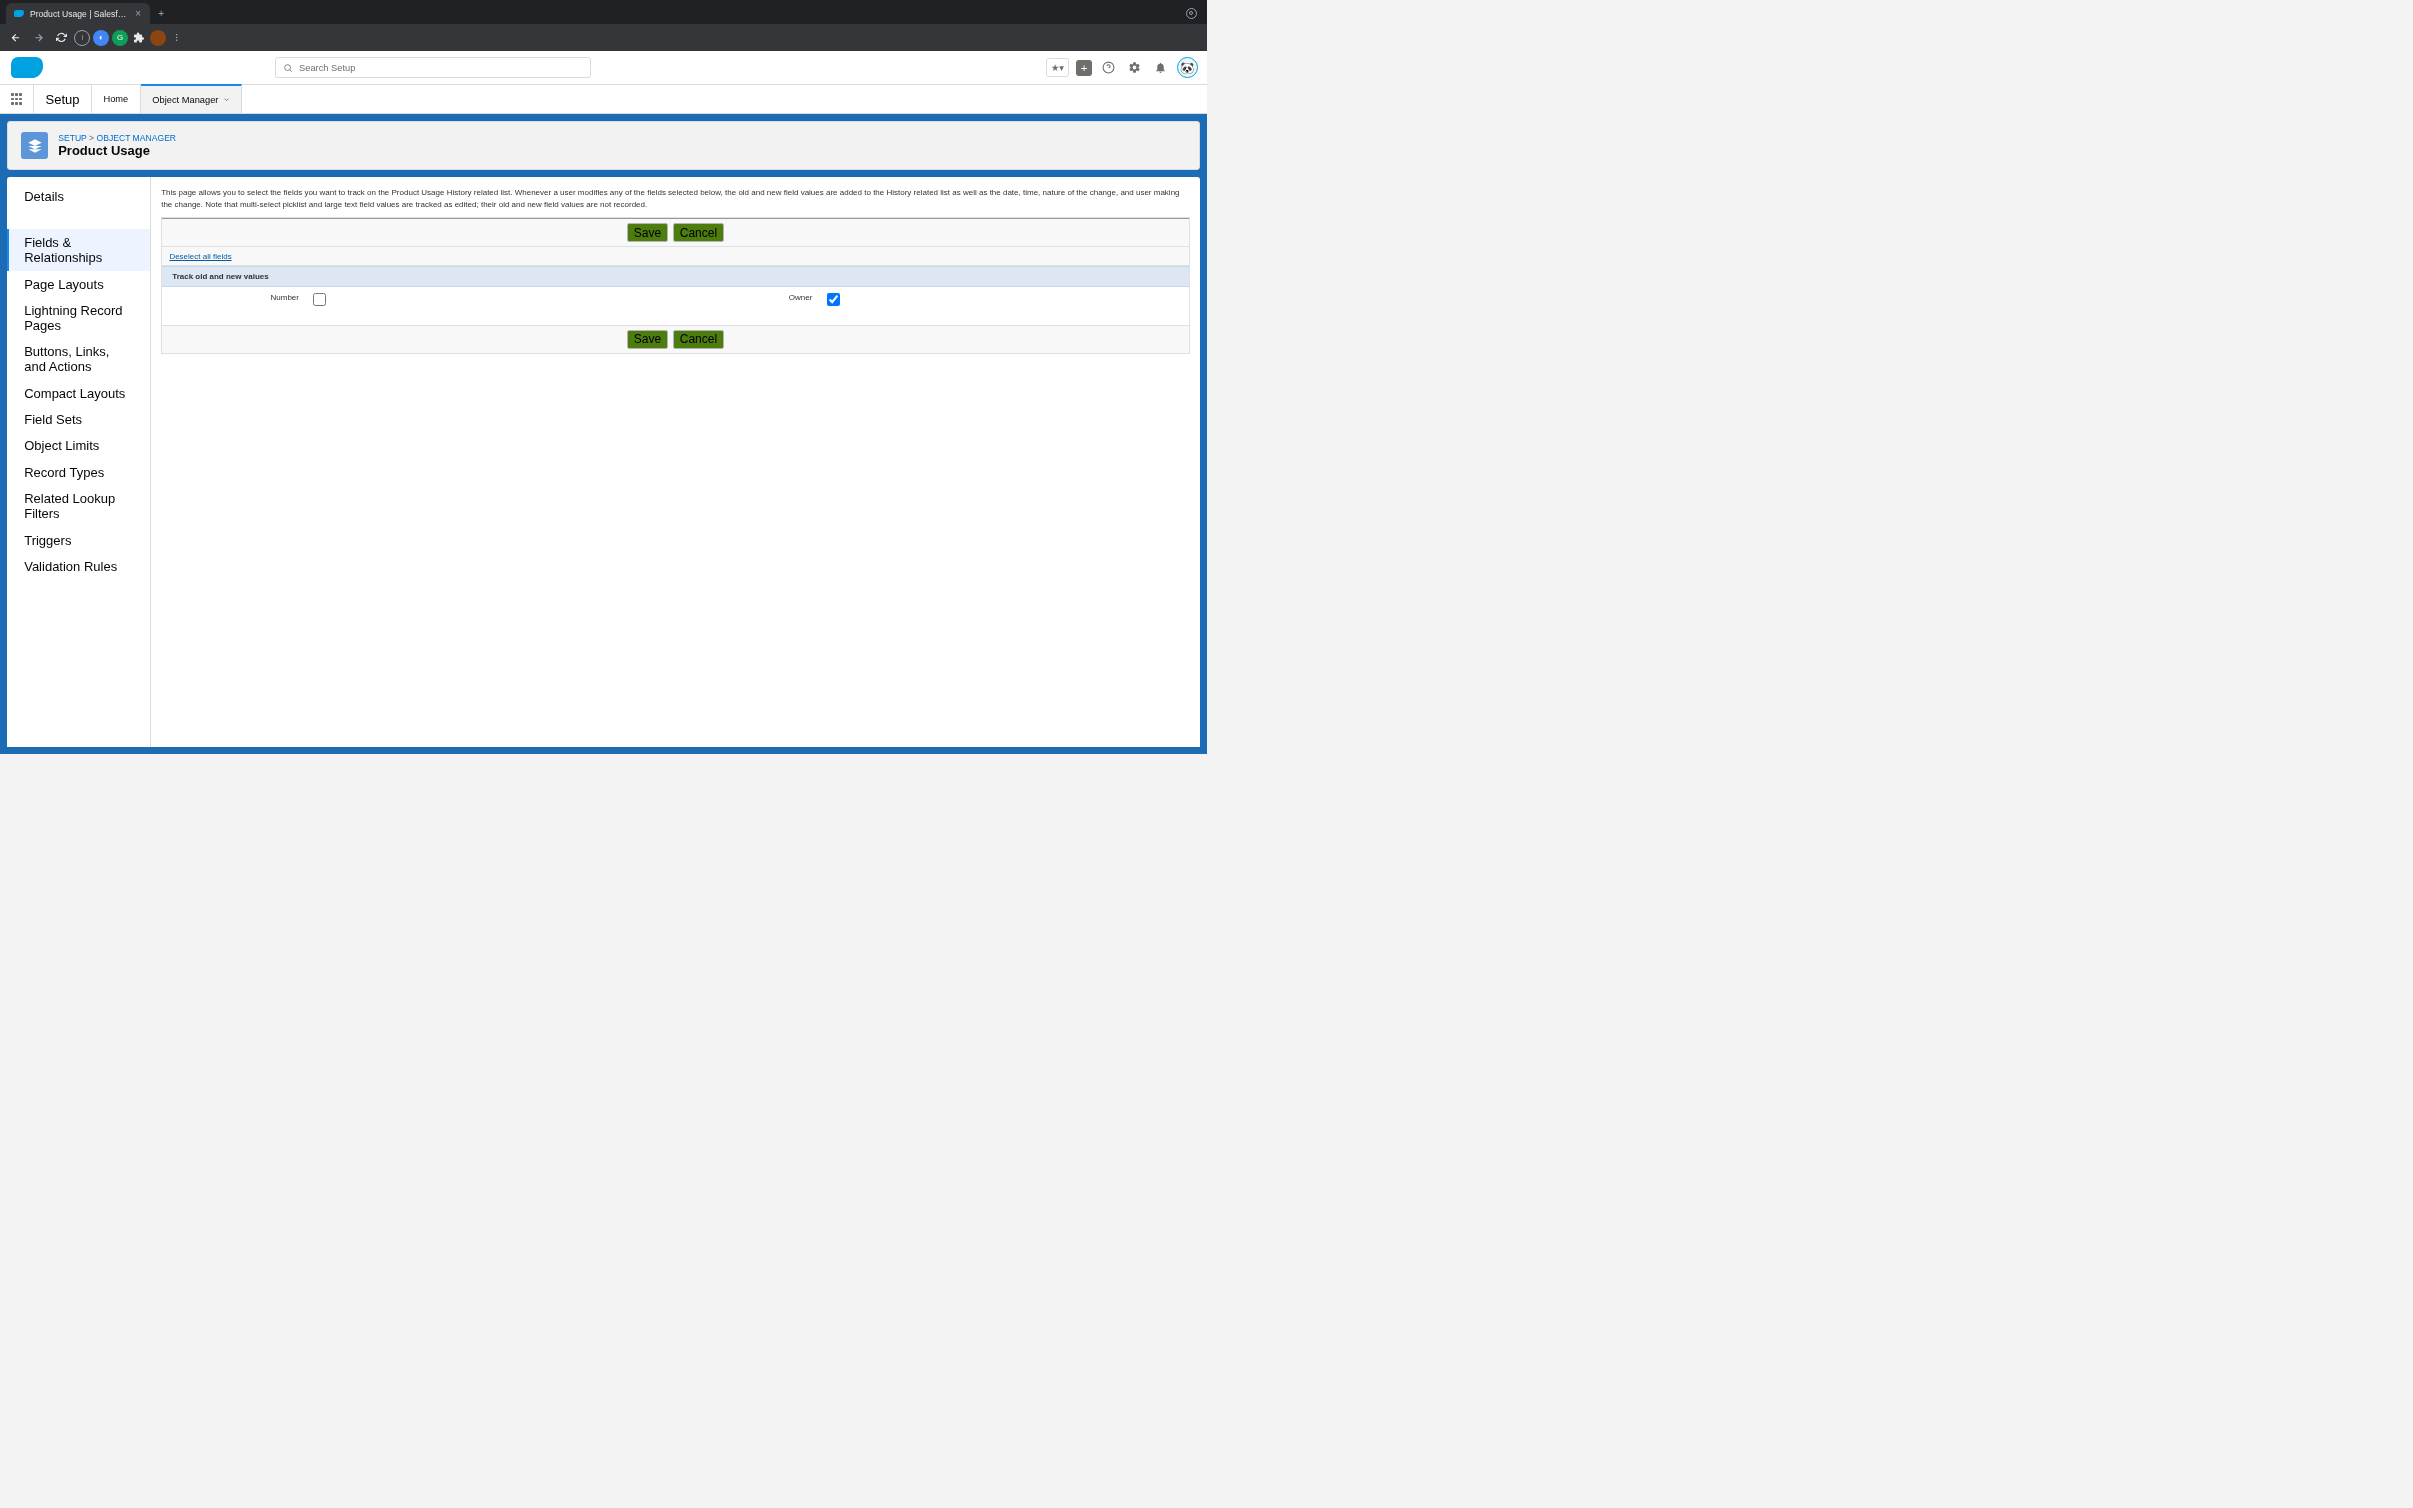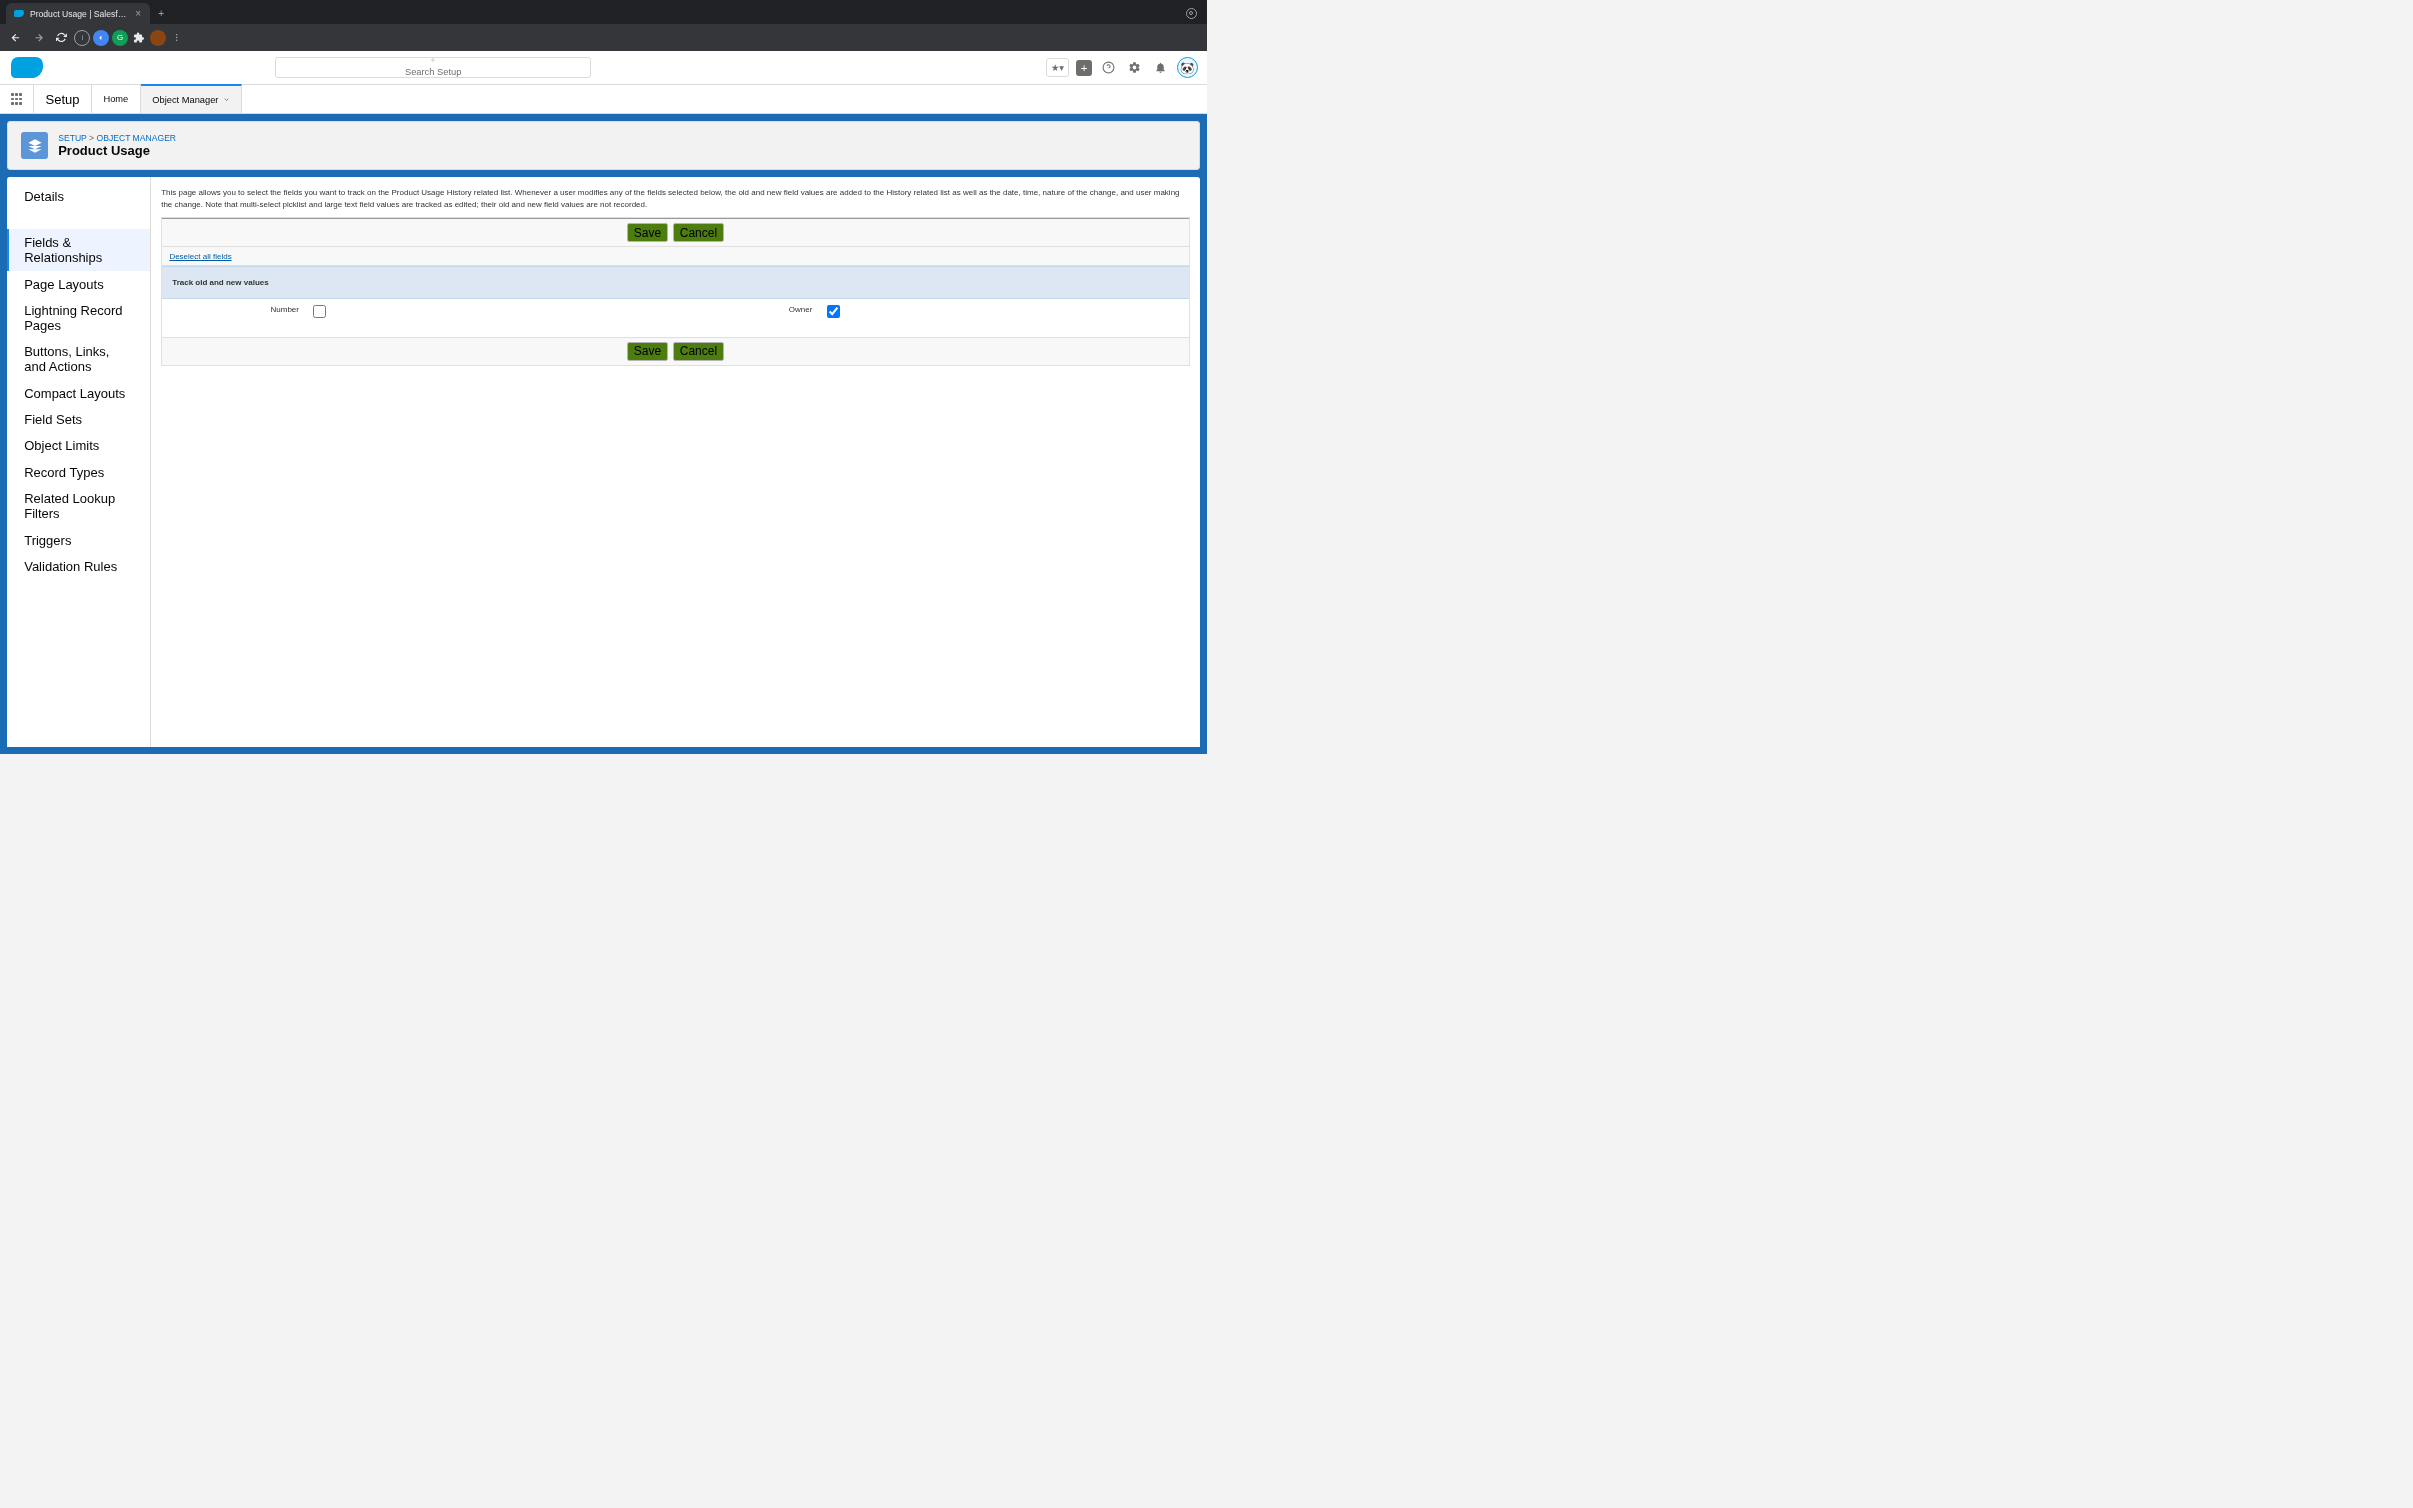--- a/index.html
+++ b/index.html
@@ -19,21 +19,21 @@
     .url-bar { flex: 1; background: #202124; border-radius: 10px; height: 20px; display: flex; align-items: center; padding: 0 8.6px; color: #9aa0a6; font-size: 9.3px; margin: 0 5.7px; gap: 5.7px; }
     .url-bar .domain { color: #e8eaed; }
     .lock-icon { color: #9aa0a6; font-size: 8px; }
     .star-icon { margin-left: auto; }
     .ext-icon { width: 16px; height: 16px; border-radius: 50%; display: flex; align-items: center; justify-content: center; font-size: 8px; }
 
     
     .sf-area { background: #fff; height: calc(100% - 51px); display: flex; flex-direction: column; }
     .sf-header { height: 34px; border-bottom: 0.7px solid #dddbda; display: flex; align-items: center; padding: 0 8.6px; gap: 8.6px; }
     .sf-logo { width: 32px; height: 21.5px; background: #00a1e0; border-radius: 7.2px 7.2px 11.5px 4.3px; margin-left: 2.9px; }
-    .sf-search { margin-left: auto; margin-right: auto; width: 316px; height: 21.5px; border: 0.7px solid #dddbda; border-radius: 2.9px; display: flex; align-items: center; padding: 0 7.2px; gap: 5.7px; color: #706e6b; font-size: 9.3px; flex-direction: column; }
+    .sf-search { margin-left: auto; margin-right: auto; width: 316px; height: 21.5px; border: 0.7px solid #dddbda; border-radius: 2.9px; display: flex; align-items: center; padding: 0 7.2px; gap: 5.7px; color: #706e6b; font-size: 9.3px; }
     .sf-header-actions { display: flex; align-items: center; gap: 7.2px; margin-left: auto; }
     .hdr-icon { width: 18.7px; height: 18.7px; display: flex; align-items: center; justify-content: center; color: #706e6b; border-radius: 2.9px; }
     .hdr-fav { border: 0.7px solid #dddbda; width: 23px; height: 18.7px; border-radius: 2.9px; display:flex; align-items:center; justify-content:center; font-size: 9.3px; color:#706e6b;}
     .hdr-avatar { width: 21.5px; height: 21.5px; border-radius: 50%; border: 1.4px solid #00a1e0; background: #eef6fb; display:flex; align-items:center; justify-content:center; font-size:11.5px;}
 
     
     .setup-bar { height: 29px; border-bottom: 0.7px solid #dddbda; display: flex; align-items: stretch; }
     .app-launcher { width: 34px; display: flex; align-items: center; justify-content: center; border-right: 0.7px solid #dddbda; }
     .app-launcher-dots { display: grid; grid-template-columns: repeat(3, 2.9px); grid-gap: 1.4px; }
     .app-launcher-dots span { width: 2.9px; height: 2.9px; background: #706e6b; border-radius: 0.7px; }
@@ -62,21 +62,21 @@
     .help-link { font-size: 8px; color: #015ba7; display: flex; align-items: center; gap: 2.9px; }
     .help-badge { width: 10px; height: 10px; background: #f7b500; border-radius: 50%; color: #fff; font-size: 7.2px; display:flex; align-items:center; justify-content:center; font-weight:bold;}
     .desc { font-size: 8px; color: #333; margin-bottom: 5.7px; line-height: 1.5; }
 
     .panel { border: 0.7px solid #e0e0e0; background: #f8f8f8; }
     .btn-row { padding: 4.3px; text-align: center; border-bottom: 0.7px solid #e0e0e0; border-top: 1.4px solid #999; }
     .btn-row.bottom { border-top: 0.7px solid #e0e0e0; border-bottom: none; }
     .sf-btn { font-size: 12px; padding: 1.4px 5.7px; border: 0.7px solid #b5b5b5; background: #4d7c0f; border-radius: 2.2px; cursor: pointer; margin: 0 1.4px; font-family: inherit; }
     .deselect-row { padding: 4.3px 7.2px; font-size: 8px; border-bottom: 0.7px solid #e0e0e0; }
     .deselect-row a { color: #015ba7; text-decoration: underline; }
-    .section-band { background: #dce7f3; padding: 11px 10px; font-size: 8px; font-weight: bold; border-top: 0.7px solid #c5d8ea; border-bottom: 0.7px solid #c5d8ea; }
+    .section-band { background: #dce7f3; padding: 5px 10px; font-size: 8px; font-weight: bold; border-top: 0.7px solid #c5d8ea; border-bottom: 0.7px solid #c5d8ea; }
     .fields-grid { display: flex; padding: 5.7px 0 17px; background: #fff; }
     .field-cell { flex: 1; display: flex; align-items: flex-start; padding: 0 7.2px; }
     .field-label { text-align: right; font-size: 8px; flex: 0 0 144px; padding-right: 14.4px; color: #333; }
     .field-check { }
   </style>
 </head>
 <body>
 
 <div class="browser-chrome">
   <div class="tab-bar">

